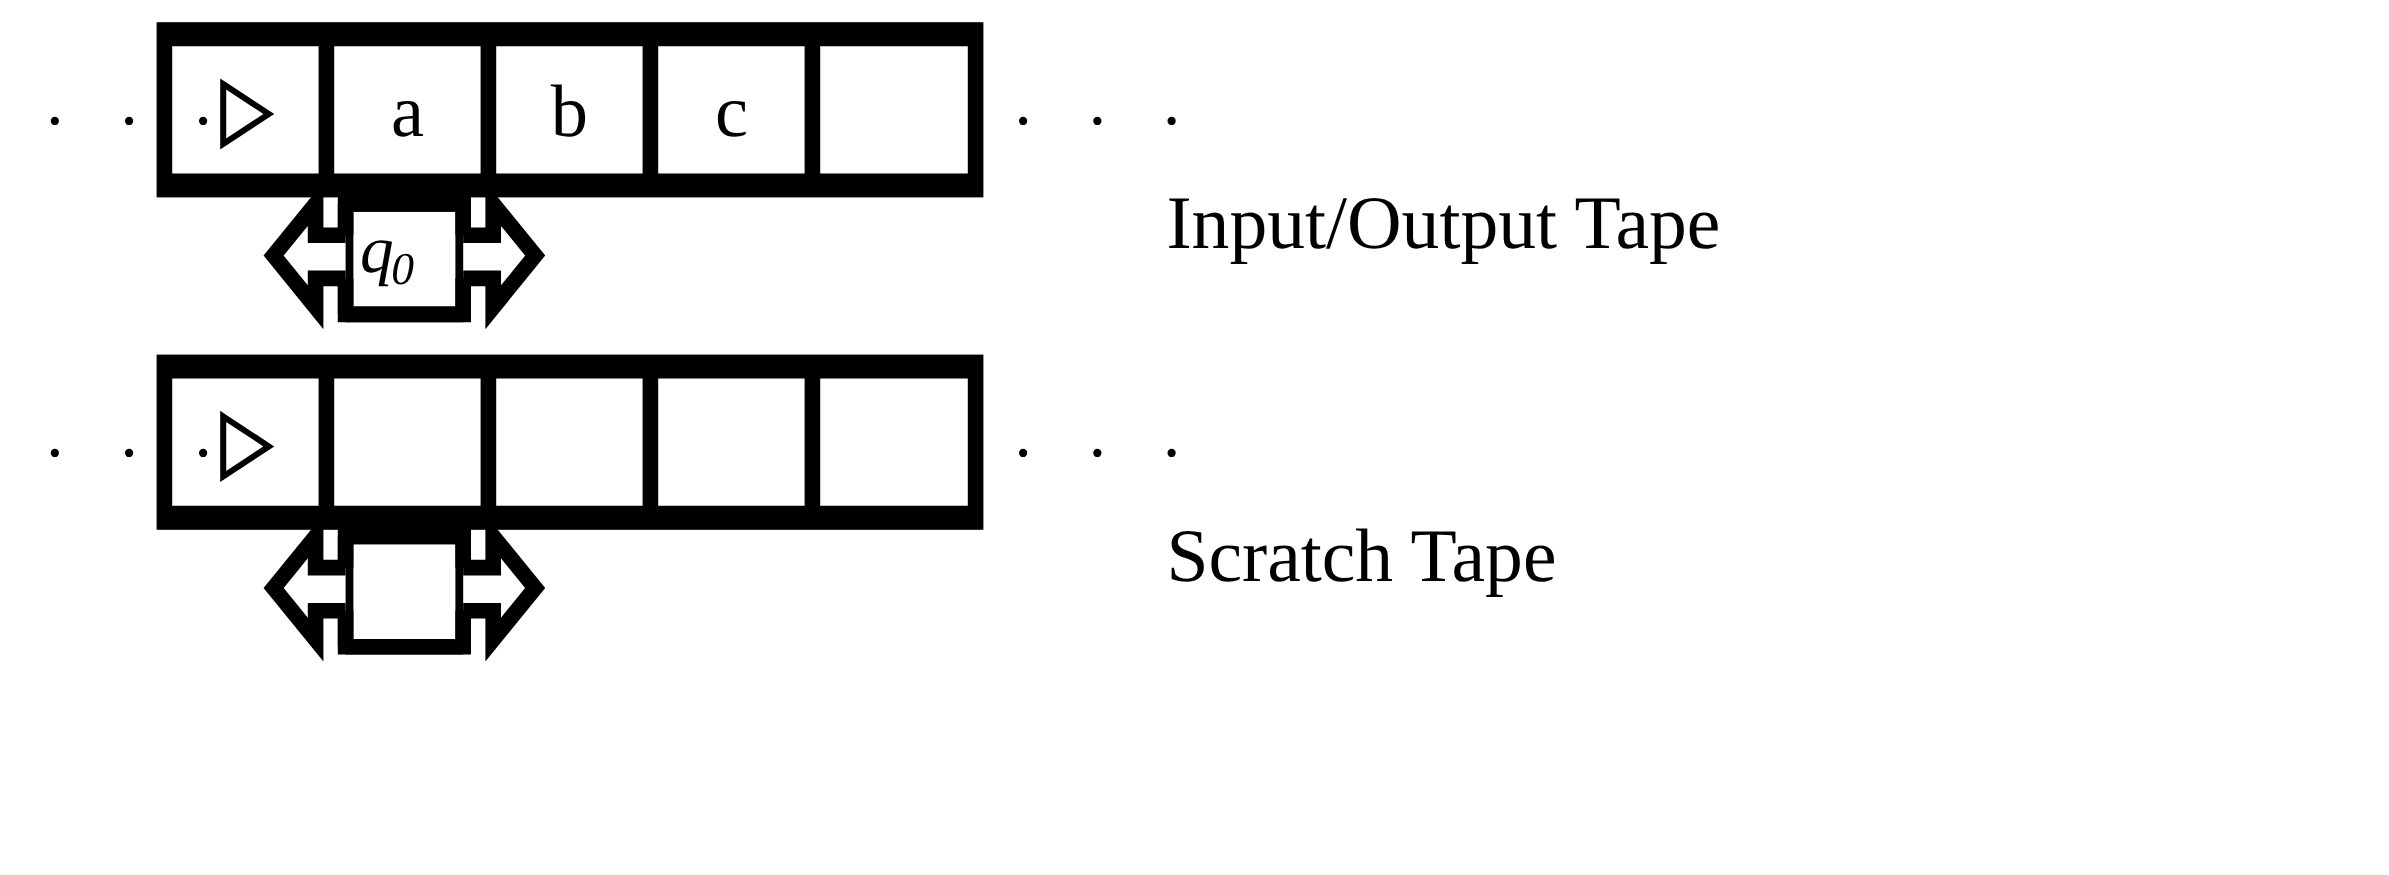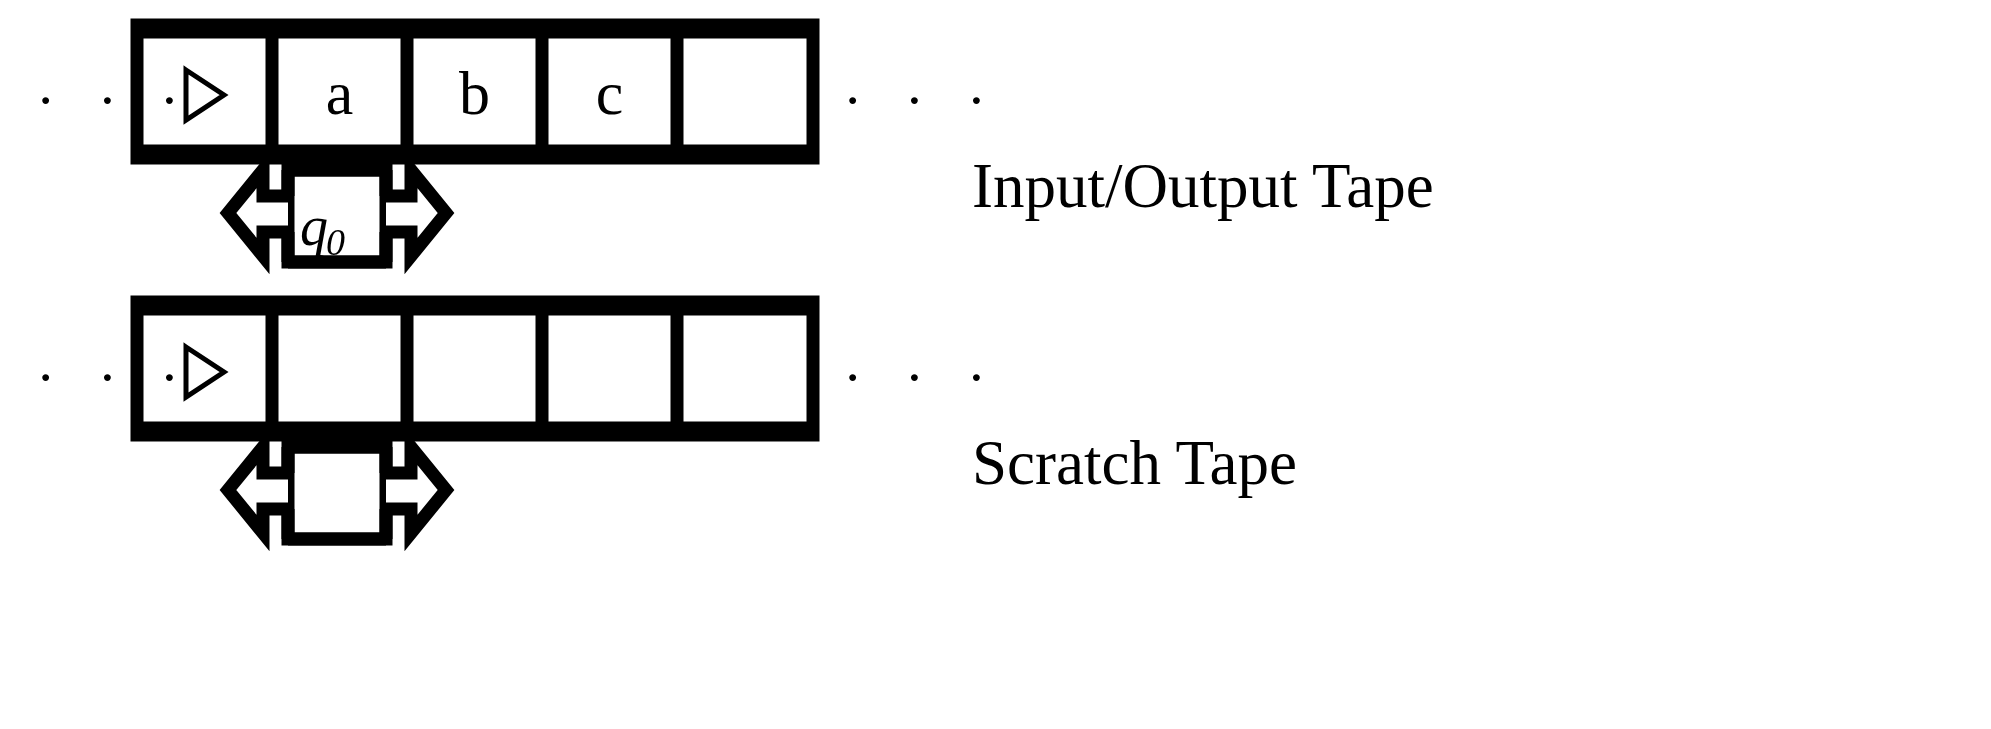--- a/index.html
+++ b/index.html
@@ -182,21 +182,21 @@
   </svg>
 
   <div class="ellipsis" style="left:36px; top:72px;">· · ·</div>
   <div class="ellipsis" style="left:843px; top:72px;">· · ·</div>
 
   <div class="cell-glyph" style="left:272px; top:62px; width:135px;">a</div>
   <div class="cell-glyph" style="left:407px; top:62px; width:135px;">b</div>
   <div class="cell-glyph" style="left:542px; top:62px; width:135px;">c</div>
   <div class="cell-glyph" style="left:677px; top:62px; width:135px;"></div>
 
-  <div class="state-label" style="left:300px; top:198px;">
+  <div class="state-label" style="left:300px; top:181px;">
     <span>q</span><span class="sub">0</span>
   </div>
 
   <div class="ellipsis" style="left:36px; top:349px;">· · ·</div>
   <div class="ellipsis" style="left:843px; top:349px;">· · ·</div>
 
   <div class="cell-glyph" style="left:272px; top:339px; width:135px;"></div>
   <div class="cell-glyph" style="left:407px; top:339px; width:135px;"></div>
   <div class="cell-glyph" style="left:542px; top:339px; width:135px;"></div>
   <div class="cell-glyph" style="left:677px; top:339px; width:135px;"></div>

